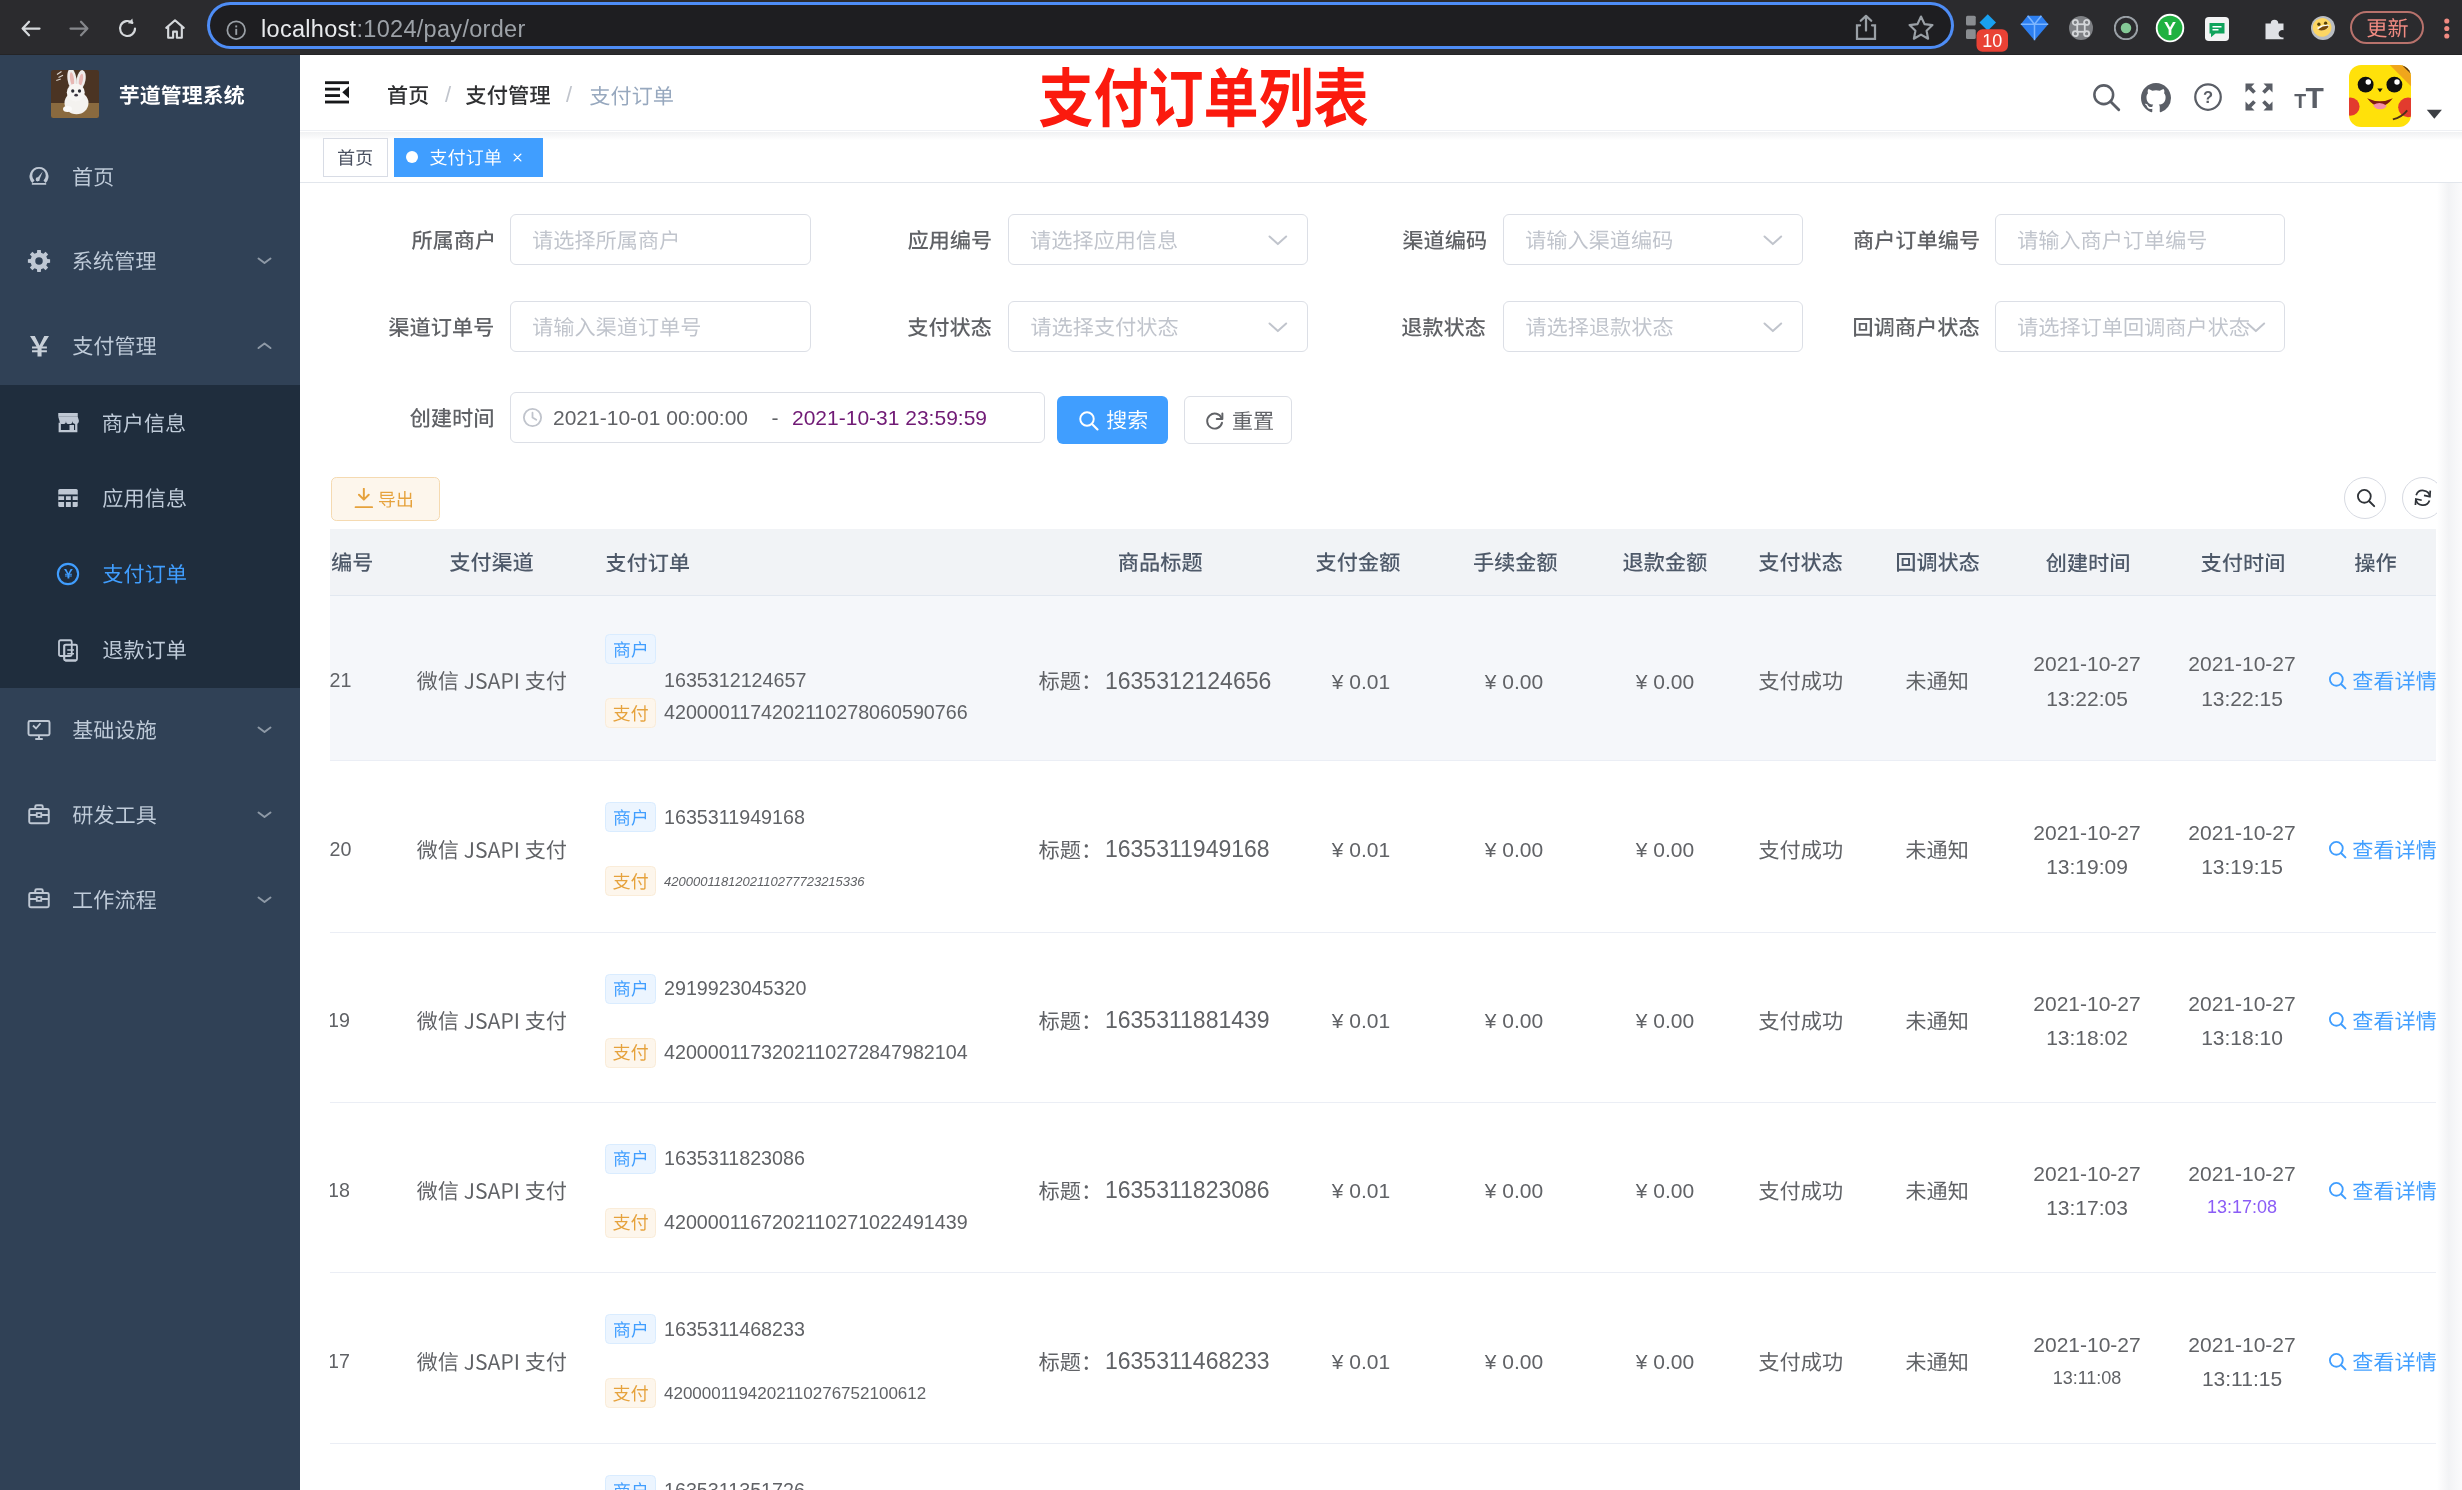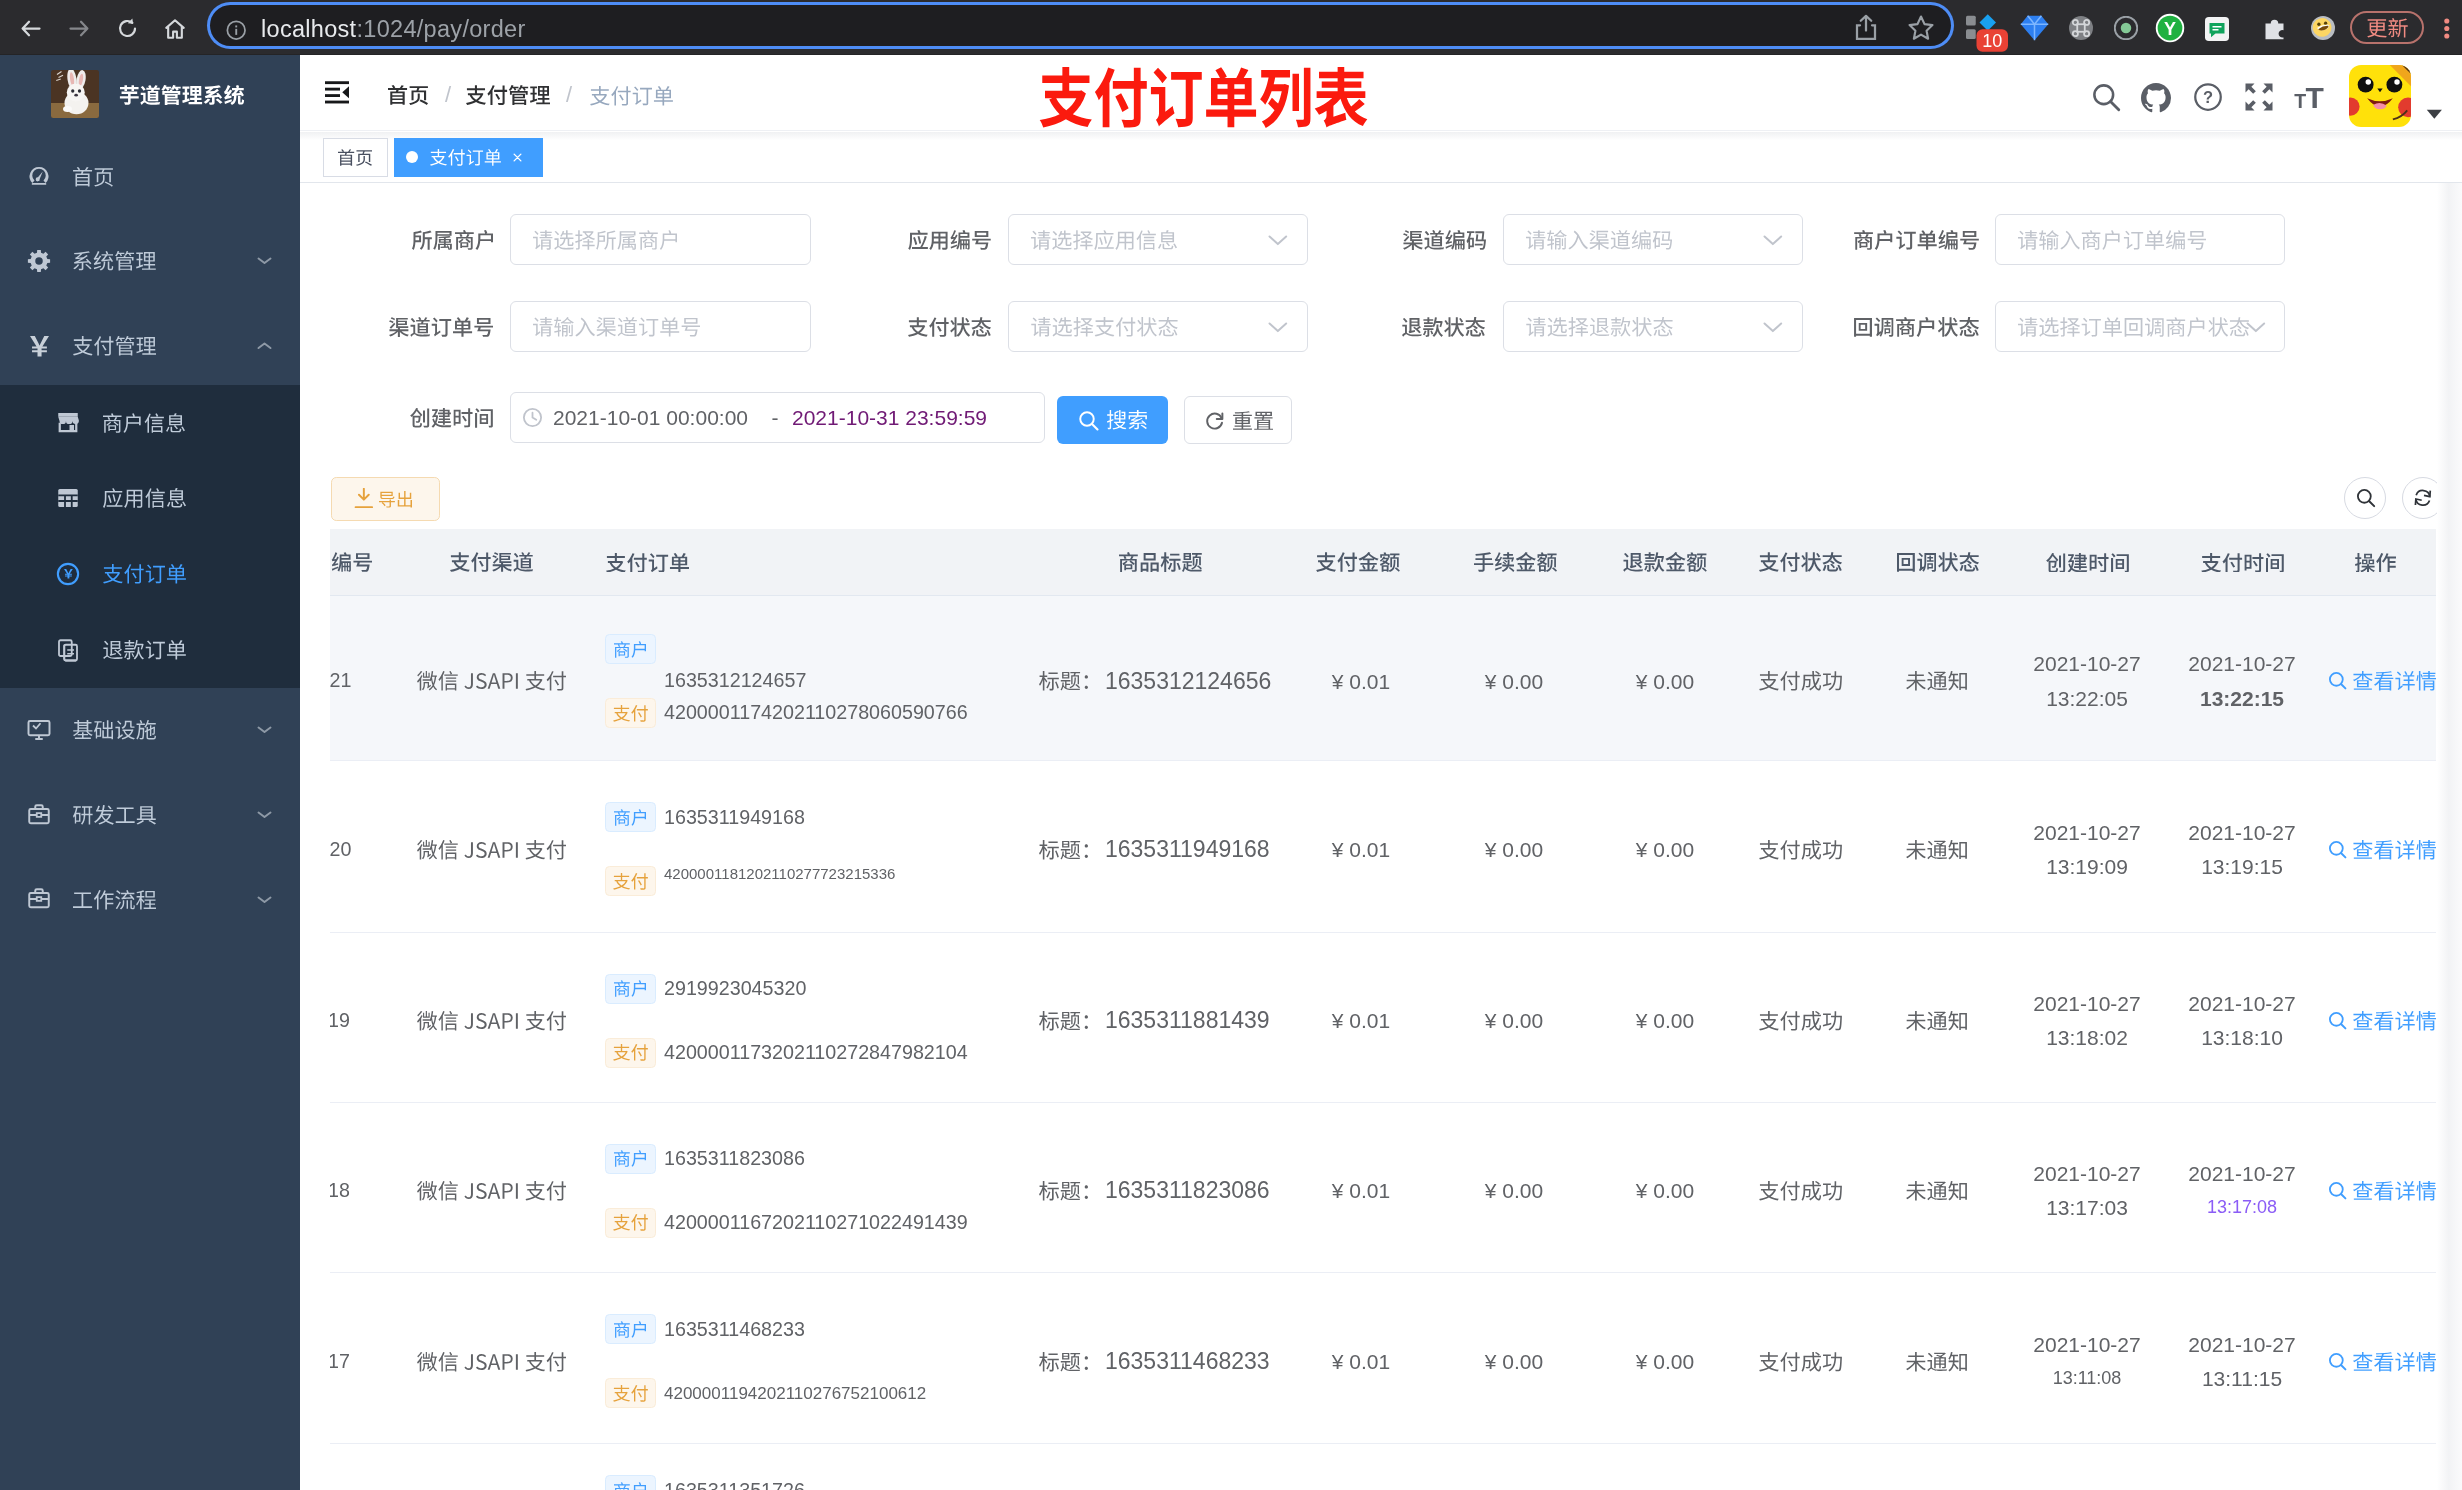--- a/index.html
+++ b/index.html
@@ -481,21 +481,21 @@
     <div style="position:absolute;left:1335px;top:75px;font-size:21px;line-height:21px;color:#606266;font-weight:400;white-space:pre;transform:translateX(-50%);">¥ 0.00</div>
     <svg style="position:absolute;left:1429px;top:75px;" width="83" height="19.7" viewBox="0 0 109.3 26.0">
       <use href="#g53" fill="#606266"></use>
     </svg>
     <svg style="position:absolute;left:1576px;top:75px;" width="61" height="19.5" viewBox="0 0 80.5 25.8">
       <use href="#g54" fill="#606266"></use>
     </svg>
     <div style="position:absolute;left:1757px;top:57px;font-size:21px;line-height:21px;color:#606266;font-weight:400;white-space:pre;transform:translateX(-50%);">2021-10-27</div>
     <div style="position:absolute;left:1757px;top:92px;font-size:21px;line-height:21px;color:#606266;font-weight:400;white-space:pre;transform:translateX(-50%);">13:22:05</div>
     <div style="position:absolute;left:1912px;top:57px;font-size:21px;line-height:21px;color:#606266;font-weight:400;white-space:pre;transform:translateX(-50%);">2021-10-27</div>
-    <div style="position:absolute;left:1912px;top:92px;font-size:21px;line-height:21px;color:#606266;font-weight:700;white-space:pre;transform:translateX(-50%);">13:22:15</div>
+    <div style="position:absolute;left:1912px;top:92px;font-size:21px;line-height:21px;color:#606266;font-weight:400;white-space:pre;transform:translateX(-50%);">13:22:15</div>
     <svg style="position:absolute;left:1998px;top:75px;" width="19.7" height="19.7" viewBox="0 0 26 26">
       <circle cx="11" cy="11" r="8.5" stroke="#409eff" stroke-width="2.4" fill="none"></circle>
       <path d="M17.5 17.5 L23 23" stroke="#409eff" stroke-width="2.6" stroke-linecap="round"></path>
     </svg>
     <svg style="position:absolute;left:2023px;top:75px;" width="83" height="19.6" viewBox="0 0 109.8 25.9">
       <use href="#g55" fill="#409eff"></use>
     </svg>
   </div>
 <div class="abs" style="left:330px;top:761px;width:2106px;height:172px;border-bottom:0.8px solid #ebeef5;overflow:hidden">
     <div style="position:absolute;left:-11.4px;top:79px;font-size:19.7px;line-height:19.7px;color:#606266;font-weight:400;white-space:pre;">120</div>
@@ -504,21 +504,21 @@
     </svg>
     <div style="position:absolute;left:275px;top:41px;width:51px;height:30px;background:#ecf5ff;border:0.8px solid #d9ecff;color:#409eff;border-radius:4.5px;"></div>
     <svg style="position:absolute;left:284px;top:48px;" width="32" height="17" viewBox="0 0 42.8 22.3">
       <use href="#g50" fill="#409eff"></use>
     </svg>
     <div style="position:absolute;left:334px;top:47px;font-size:19.7px;line-height:19.7px;color:#606266;font-weight:400;white-space:pre;">1635311949168</div>
     <div style="position:absolute;left:275px;top:105px;width:51px;height:30px;background:#fdf6ec;border:0.8px solid #faecd8;color:#e6a23c;border-radius:4.5px;"></div>
     <svg style="position:absolute;left:283px;top:112px;" width="35" height="16.7" viewBox="0 0 46.0 22.1">
       <use href="#g51" fill="#e6a23c"></use>
     </svg>
-    <div style="position:absolute;left:334px;top:103px;font-size:15px;line-height:19.7px;color:#606266;font-weight:400;white-space:pre;">4200001181202110277723215336</div>
+    <div style="position:absolute;left:334px;top:111px;font-size:13px;line-height:19.7px;color:#606266;font-weight:400;white-space:pre;font-style:italic;">4200001181202110277723215336</div>
     <svg style="position:absolute;left:709px;top:79px;" width="49" height="19.5" viewBox="0 0 64.5 25.7">
       <use href="#g52" fill="#606266"></use>
     </svg>
     <div style="position:absolute;left:775px;top:77px;font-size:23px;line-height:23px;color:#606266;font-weight:400;white-space:pre;">1635311949168</div>
     <div style="position:absolute;left:1031px;top:78px;font-size:21px;line-height:21px;color:#606266;font-weight:400;white-space:pre;transform:translateX(-50%);">¥ 0.01</div>
     <div style="position:absolute;left:1184px;top:78px;font-size:21px;line-height:21px;color:#606266;font-weight:400;white-space:pre;transform:translateX(-50%);">¥ 0.00</div>
     <div style="position:absolute;left:1335px;top:78px;font-size:21px;line-height:21px;color:#606266;font-weight:400;white-space:pre;transform:translateX(-50%);">¥ 0.00</div>
     <svg style="position:absolute;left:1429px;top:79px;" width="83" height="19.7" viewBox="0 0 109.3 26.0">
       <use href="#g53" fill="#606266"></use>
     </svg>

